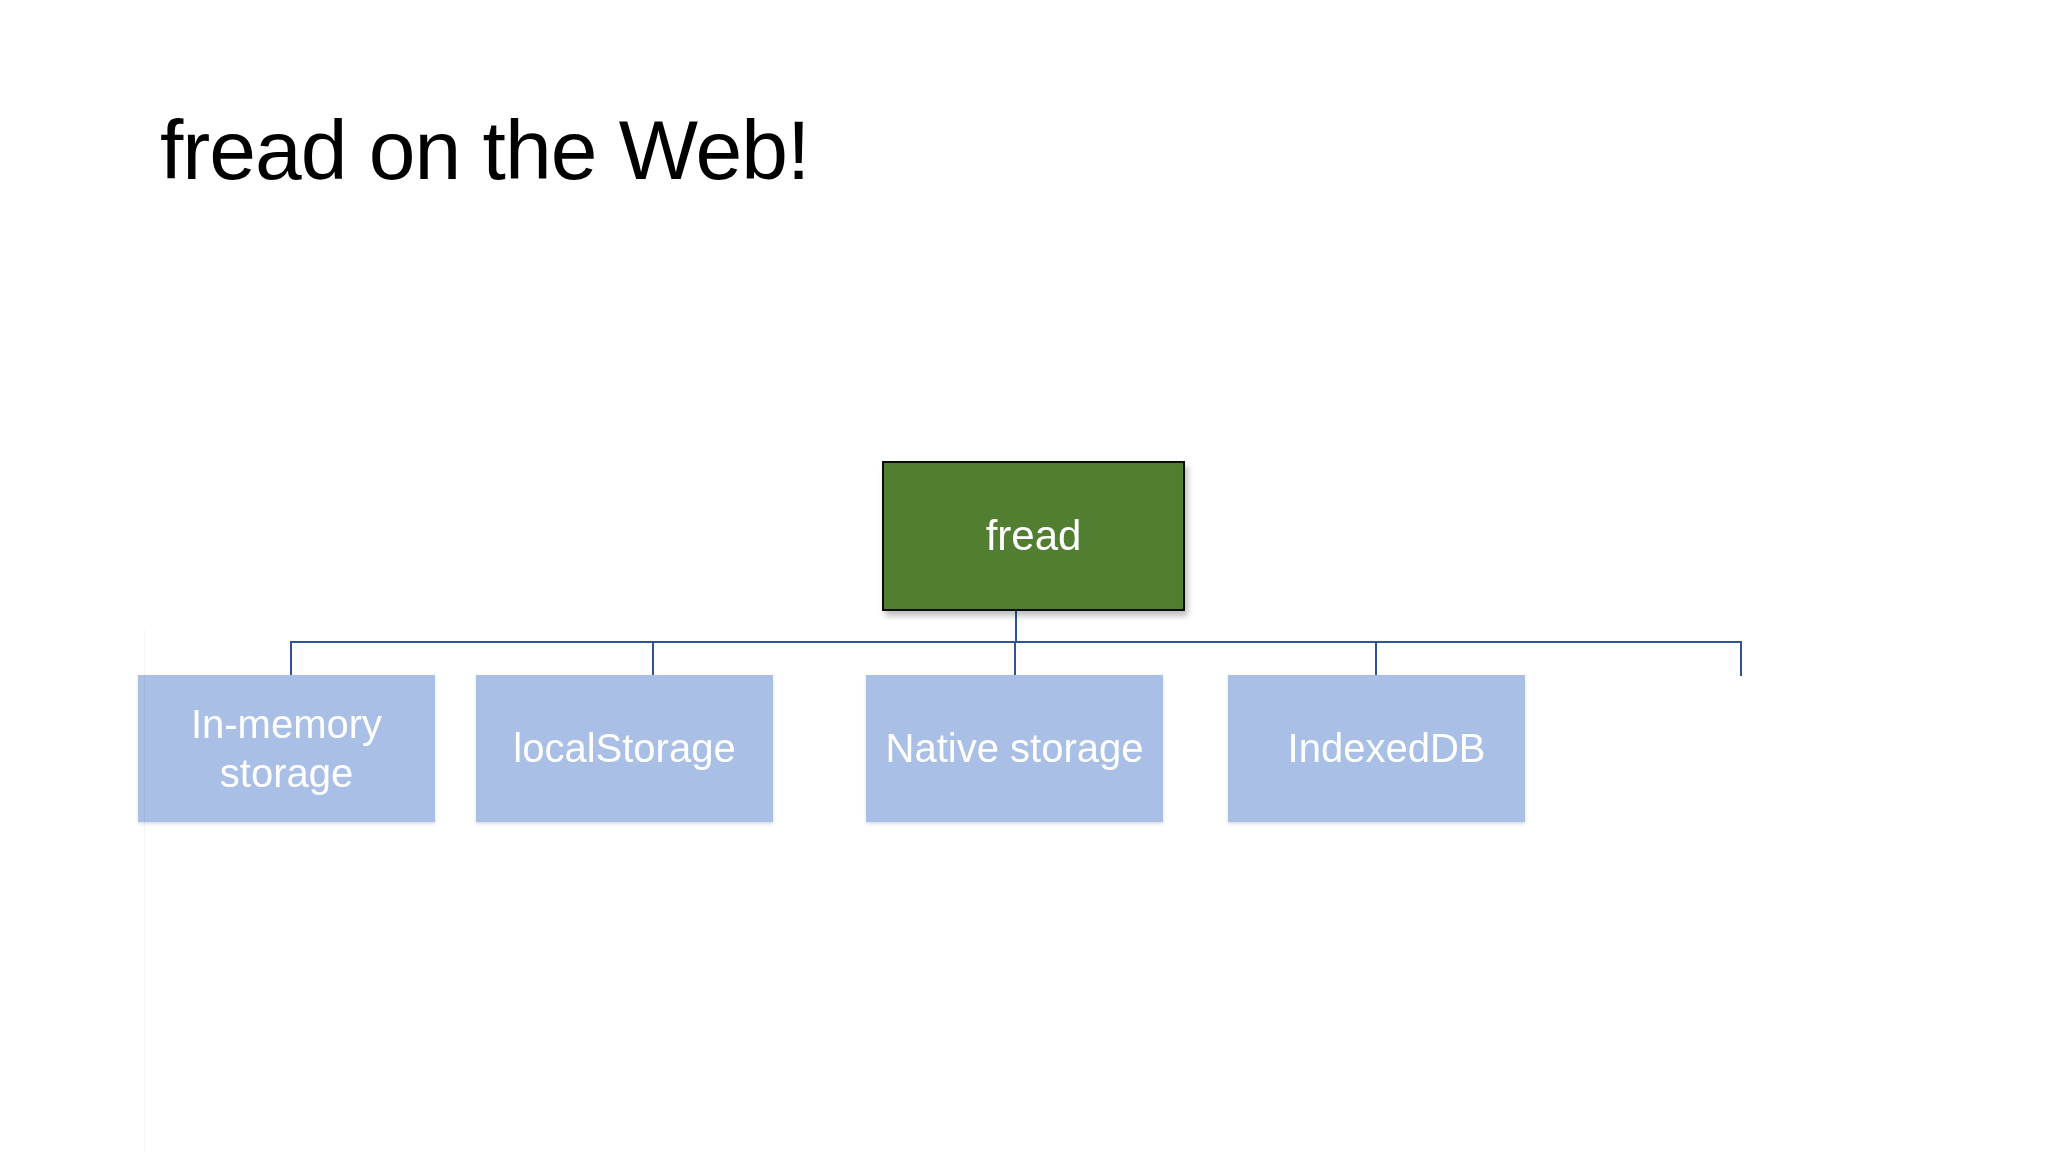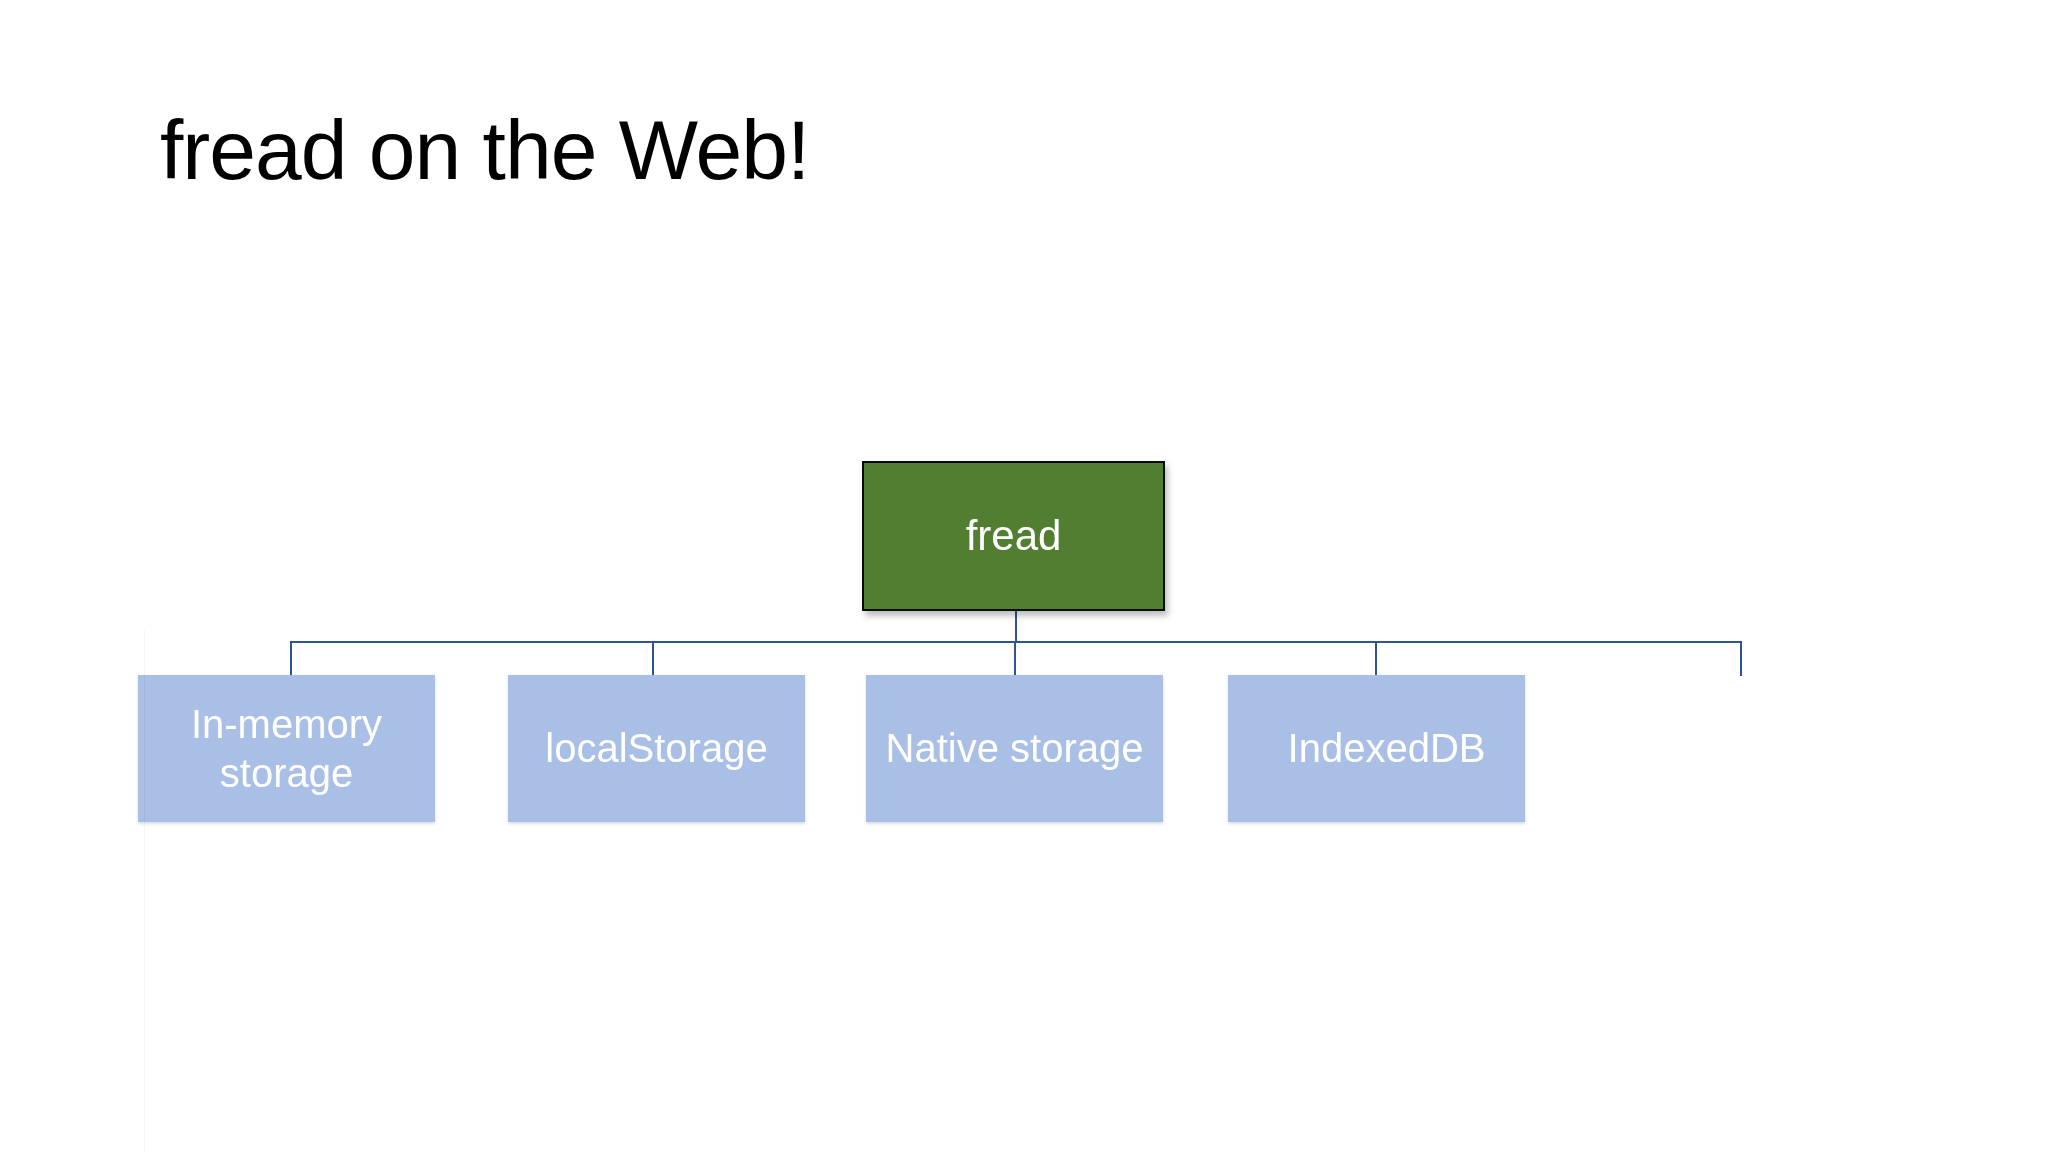--- a/index.html
+++ b/index.html
@@ -40,37 +40,37 @@
     display: flex;
     align-items: center;
     justify-content: center;
     text-align: center;
     color: var(--node-text);
     font-weight: 300;
     line-height: 1.22;
   }
   .node .label { display: block; padding: 0 8px; }
   .node-root {
-    left: 862px; top: 461px;
+    left: 882px; top: 461px;
     width: 303px; height: 150px;
     background: var(--root-fill);
     border: 2px solid var(--root-border);
     font-size: 42px;
     box-shadow: 3px 5px 6px rgba(0,0,0,0.25);
   }
   .node-child {
     top: 675px;
     width: 297px; height: 147px;
     background: var(--child-fill);
     font-size: 40px;
     box-shadow: 0 2px 3px rgba(80,100,140,0.22);
   }
   .node-child.highlighted { background: var(--highlight-fill); }
   .child-0 { left: 138px; }
-  .child-1 { left: 508px; }
+  .child-1 { left: 476px; }
   .child-2 { left: 866px; }
   .child-3 { left: 1228px; padding-left: 20px; }
   .child-4 { left: 1592px; width: 298px; }
   .connector { position: absolute; background: var(--connector); }
   .conn-trunk      { left: 1015px; top: 611px; width: 2px; height: 32px; }
   .conn-horizontal { left: 290px;  top: 641px; width: 1452px; height: 2px; }
   .conn-stub       { top: 641px; width: 2px; height: 35px; }
   .stub-0 { left: 290px; }
   .stub-1 { left: 652px; }
   .stub-2 { left: 1014px; }

